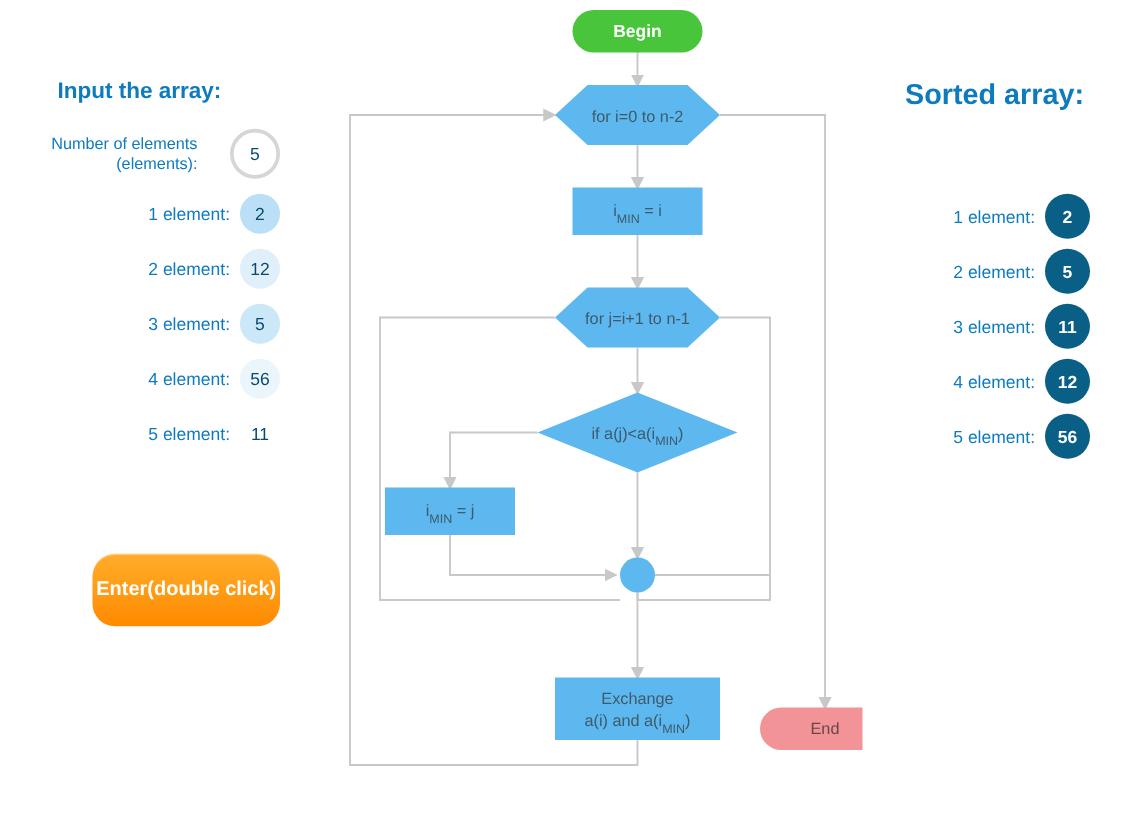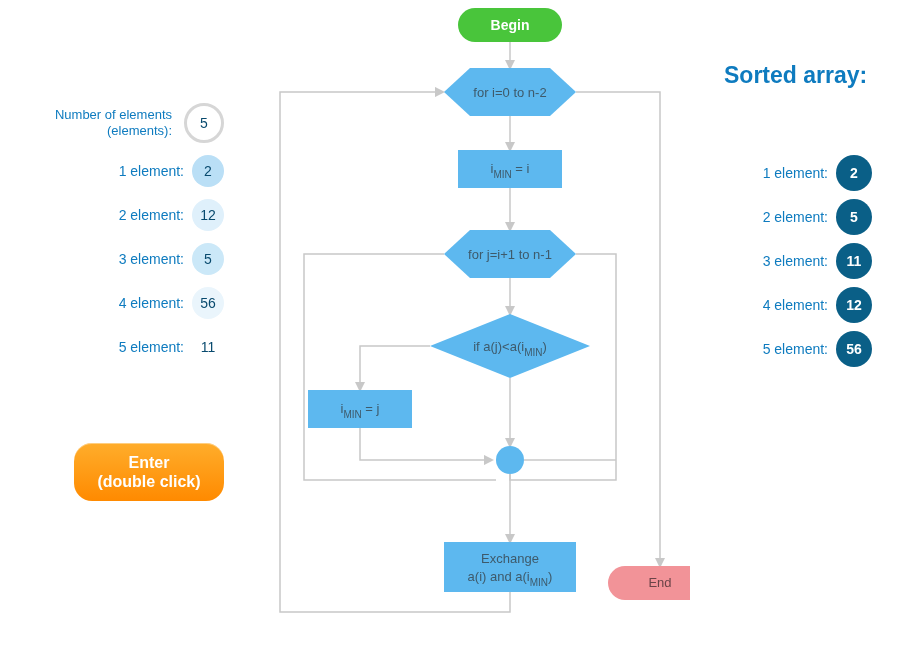--- a/index.html
+++ b/index.html
@@ -26,21 +26,21 @@
   .const-row {
     position: absolute;
     left: 24px; top: 102px;
     width: 200px; height: 42px;
     display: flex; align-items: center; justify-content: flex-end;
   }
   .const-label {
     text-align: right;
     font-size: 13px; color: #0e7bbf;
     line-height: 1.2;
-    margin-right: 12px;
+    margin-right: 26px;
   }
   .const-circle {
     width: 34px; height: 34px;
     border: 3px solid #d6d6d6;
     border-radius: 50%;
     display: flex; align-items: center; justify-content: center;
     font-size: 14px; color: #084a6e; font-weight: 500;
     background: #fff;
   }
 
@@ -69,21 +69,21 @@
   .enter-btn {
     position: absolute;
     left: 74px; top: 443px;
     width: 150px; height: 58px;
     border-radius: 18px;
     background: linear-gradient(#ffad2b, #ff8a00);
     color: #fff;
     font-weight: 700;
     font-size: 16px;
     display: flex;
-    flex-direction: column;
+    flex-direction: row;
     align-items: center; justify-content: center;
     line-height: 1.2;
     cursor: pointer;
     box-shadow: inset 0 1px 0 rgba(255,255,255,.4);
   }
   .enter-btn span { display:block; }
 
   
   .right-title {
     position: absolute;
@@ -140,20 +140,21 @@
   .pill-end { fill: #f29398; }
   .hex, .rect, .diamond { fill: #5db8ef; }
 
   .conn { stroke: #c8c8c8; stroke-width: 1.5; fill: none; }
 </style>
 </head>
 <body>
 
 <div class="root">
 
+  <div class="left-title">Input the array:</div>
 
   <div class="const-row">
     <div class="const-label">
       <span>Number of elements</span><br>
       <span>(elements):</span>
     </div>
     <div class="const-circle">5</div>
   </div>
 
   <div class="elem-row elem-1">

